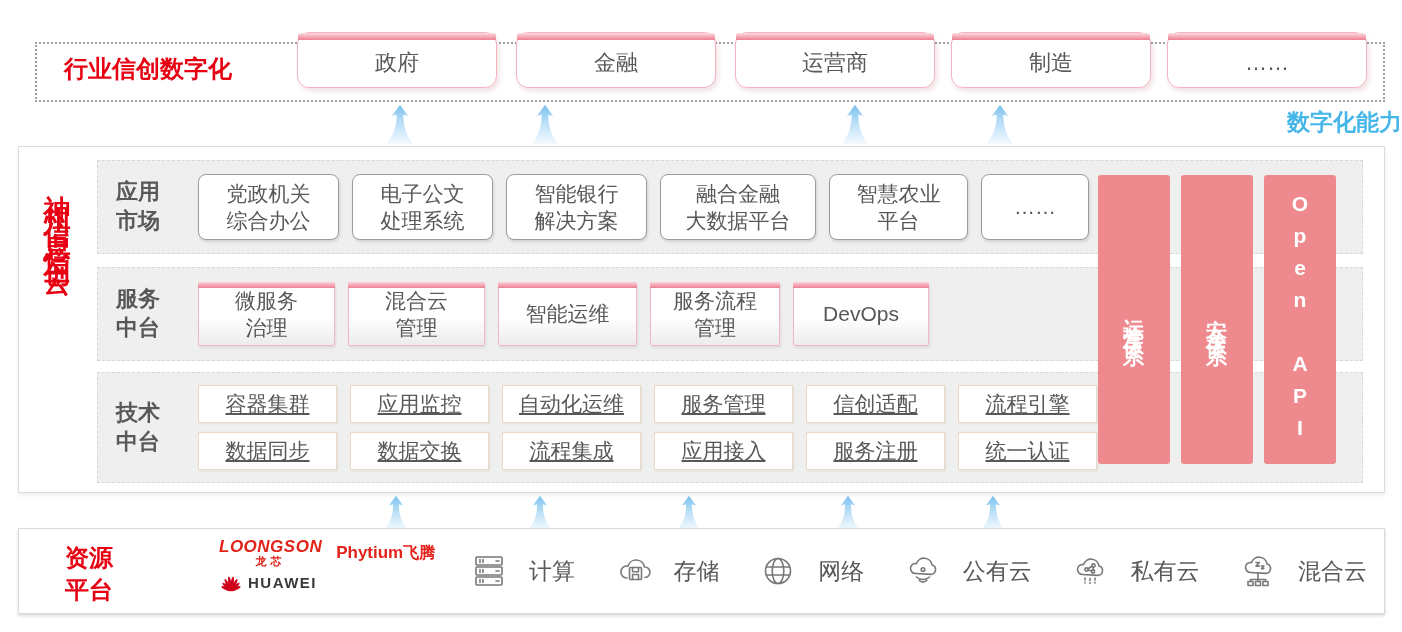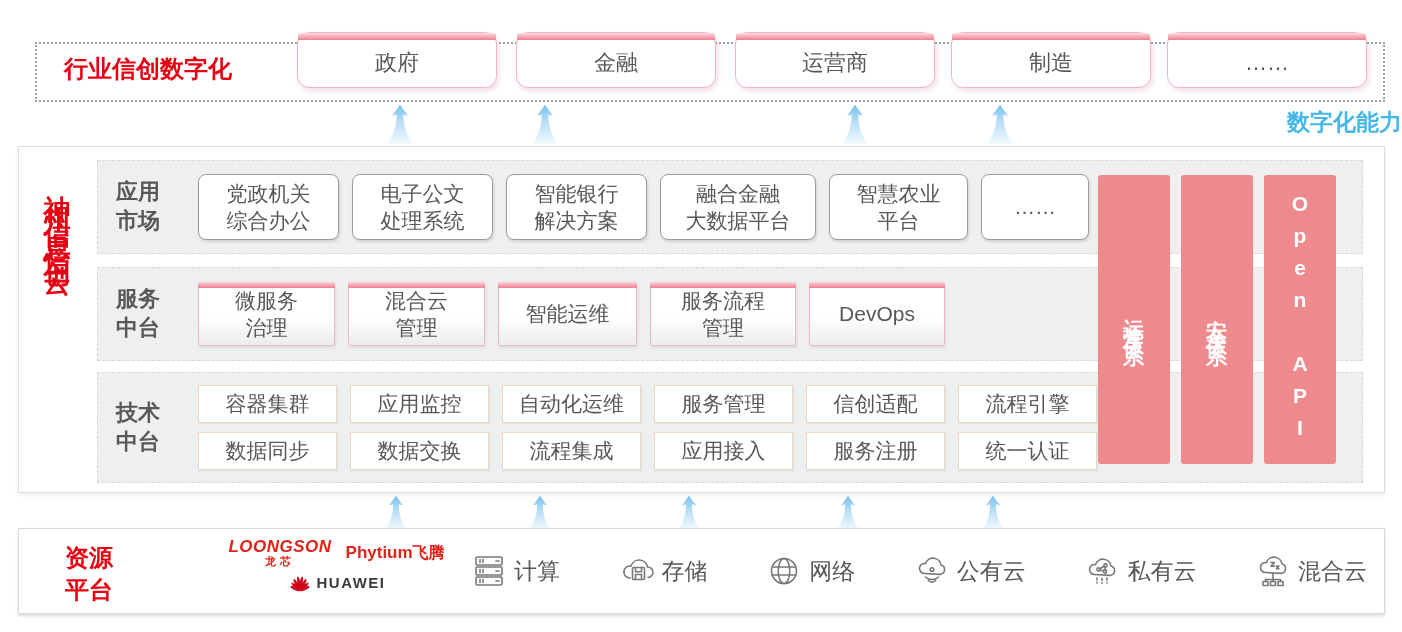--- a/index.html
+++ b/index.html
@@ -45,45 +45,45 @@
             background:linear-gradient(180deg,#ffffff 55%,#ececec 100%);
             display:flex;align-items:center;justify-content:center;text-align:center;
             font-size:21px;color:#595757;white-space:pre-line;line-height:1.3;
             box-shadow:1px 2px 3px rgba(0,0,0,.08);box-sizing:border-box;}
   .svc-card::before{content:"";position:absolute;top:-1px;left:-1px;right:-1px;height:6px;
             background:linear-gradient(180deg,#fad2da,#ef8093);border-radius:2px 2px 0 0;}
   .tech-grid{display:flex;flex-direction:column;gap:9px;}
   .tech-row{display:flex;gap:13px;}
   .tech-card{width:139px;height:38px;background:#fff;border:1px solid #e9d9c8;
              display:flex;align-items:center;justify-content:center;font-size:21px;color:#595757;
-             box-shadow:1px 1px 2px rgba(0,0,0,.06);box-sizing:border-box;}
+             box-shadow:1px 1px 2px rgba(0,0,0,.06);box-sizing:border-box;text-decoration:underline;}
   .pillar{position:absolute;top:28px;width:72px;height:289px;background:#ee8a8e;border-radius:3px;
           display:flex;align-items:center;justify-content:center;}
   .pillar span{writing-mode:vertical-rl;text-orientation:upright;color:#fff;font-weight:bold;
                font-size:21px;letter-spacing:9px;line-height:1;}
 
   
   .resource{position:absolute;left:18px;top:528px;width:1367px;height:86px;background:#fff;
             border:1px solid #d9d9d9;box-shadow:0 2px 3px rgba(0,0,0,.15);box-sizing:border-box;padding-left:42px;}
   .res-label{position:absolute;left:46px;top:13px;font-size:24px;font-weight:bold;color:#e60012;
              white-space:pre-line;line-height:1.35;}
   .vendors{position:absolute;left:200px;top:9px;width:235px;display:flex;flex-direction:column;
-           align-items:center;gap:4px;}
+           gap:4px;}
   .vendor-row1{display:flex;align-items:flex-start;gap:14px;}
   .loongson-wrap{text-align:center;line-height:1;}
   .loongson{font-style:italic;font-weight:900;font-size:17px;color:#e2231a;letter-spacing:.5px;}
   .loongson-cn{display:block;font-size:11px;font-weight:bold;color:#e2231a;letter-spacing:4px;margin-top:1px;}
   .phytium-wrap{margin-top:6px;line-height:1;}
   .phytium{font-weight:bold;font-size:17px;color:#e2231a;}
   .phytium-cn{font-weight:bold;font-size:16px;color:#e2231a;}
   .huawei-wrap{display:flex;align-items:center;gap:5px;}
   .huawei-text{font-weight:bold;font-size:15px;color:#3a3a3a;letter-spacing:1.5px;}
   .res-items{position:absolute;left:452px;top:0;height:100%;width:902px;display:flex;
              align-items:center;justify-content:space-between;padding-right:6px;box-sizing:border-box;}
-  .res-item{display:flex;align-items:center;gap:7px;font-size:23px;color:#595757;}
+  .res-item{display:flex;align-items:center;gap:22px;font-size:23px;color:#595757;}
   .res-item svg{width:36px;height:36px;display:block;}
   .licon{fill:none;stroke:#787878;stroke-width:1.6;stroke-linecap:round;stroke-linejoin:round;}
 </style>
 </head>
 <body>
 
 <svg width="0" height="0" style="position:absolute">
   <defs>
     <linearGradient id="ag" x1="0" y1="0" x2="0" y2="1">
       <stop offset="0" stop-color="#79c1ee"></stop>
@@ -148,21 +148,21 @@
 
     <div class="prow prow-2">
       <div class="prow-label">服务
 中台</div>
       <div class="cards">
         <div class="svc-card" style="width:137px">微服务
 治理</div>
         <div class="svc-card" style="width:137px">混合云
 管理</div>
         <div class="svc-card" style="width:139px">智能运维</div>
-        <div class="svc-card" style="width:146px">服务流程
+        <div class="svc-card" style="width:130px">服务流程
 管理</div>
         <div class="svc-card" style="width:136px">DevOps</div>
       </div>
     </div>
 
     <div class="prow prow-3">
       <div class="prow-label">技术
 中台</div>
       <div class="tech-grid">
         <div class="tech-row">

